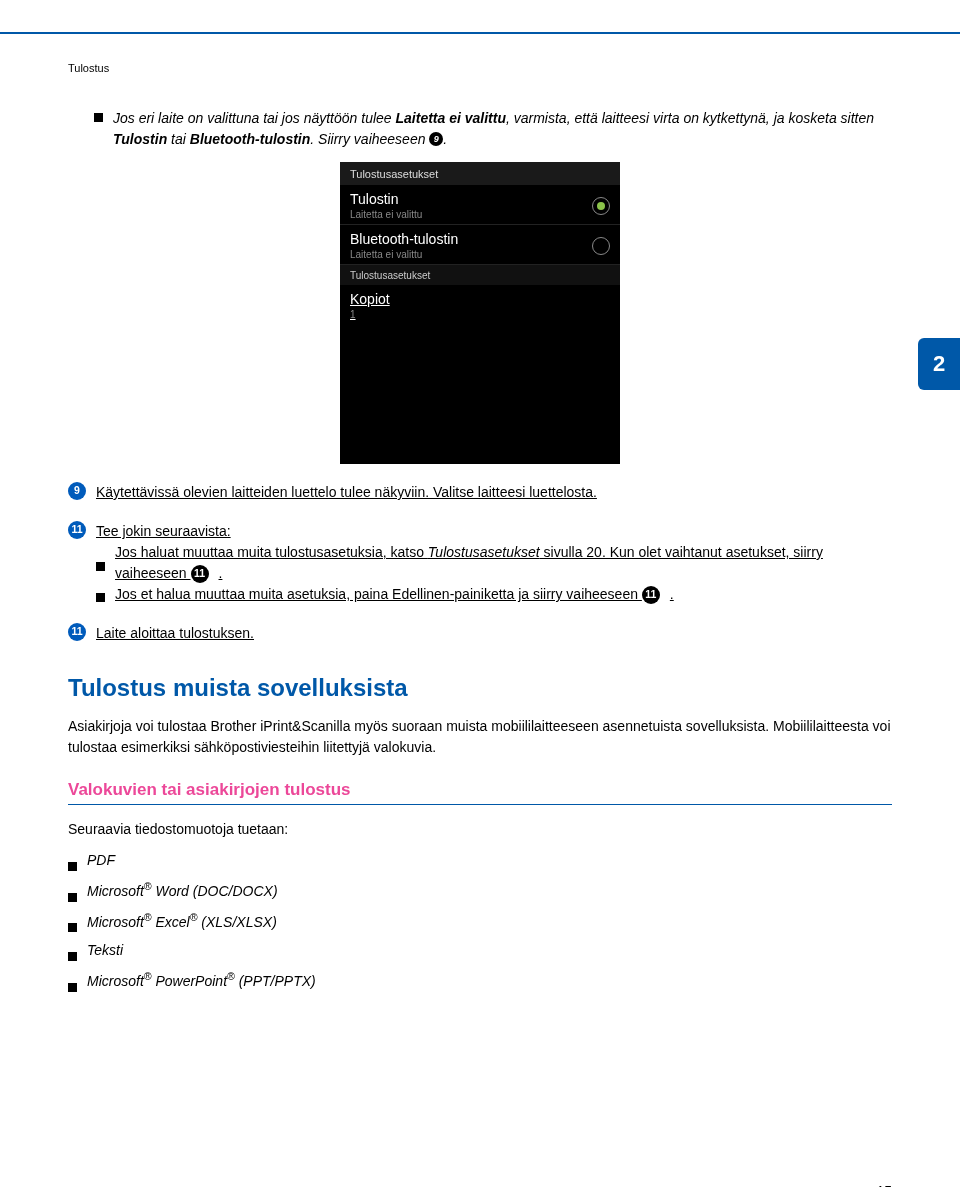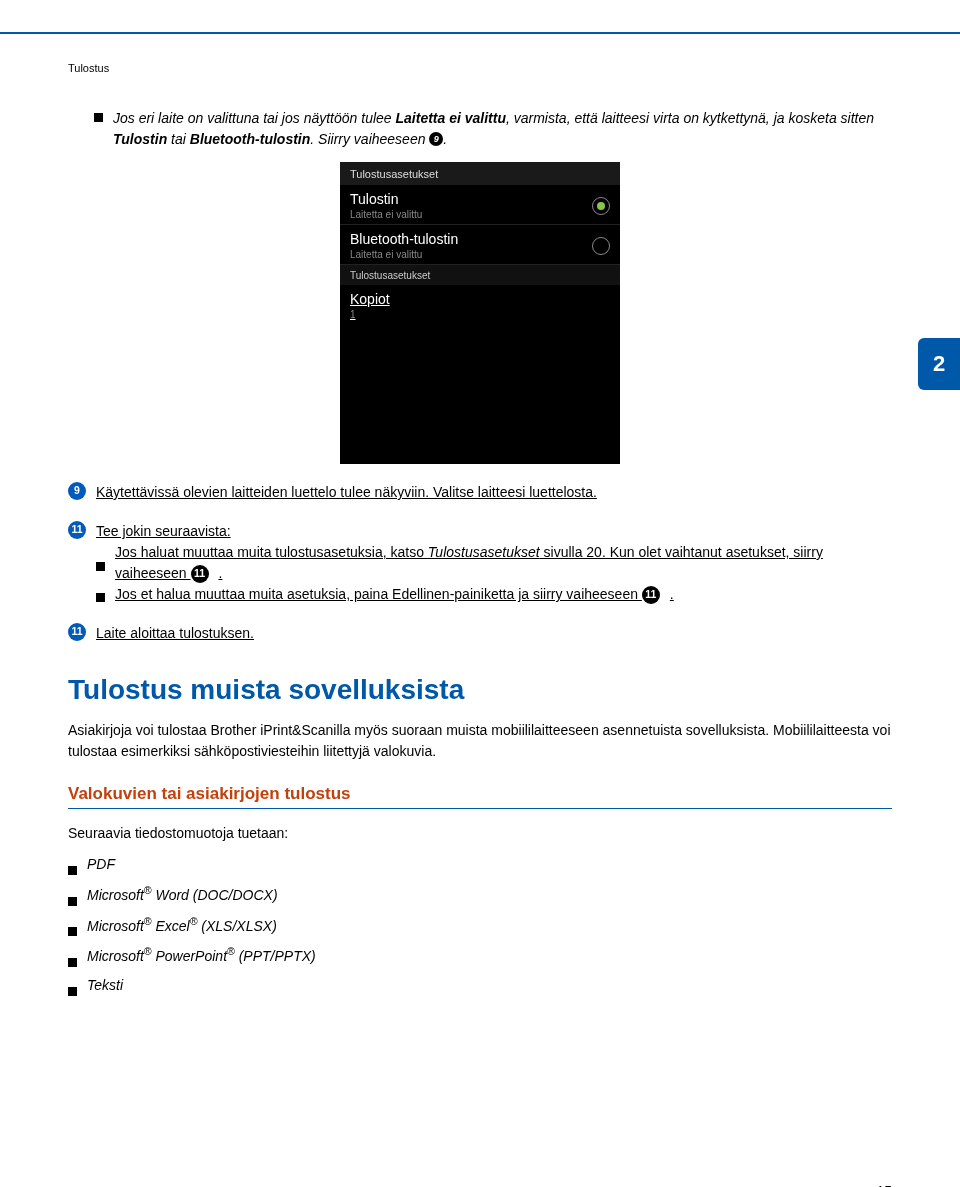--- a/index.html
+++ b/index.html
@@ -140,27 +140,27 @@
   .step-row .step-body { flex: 1; text-decoration: underline; }
   .sub-bullet {
     display: flex;
     align-items: center;
     margin: 0 0 0 0;
   }
   .sub-bullet .bullet-sq { margin-top: 6px; }
 
   h2.h-blue {
     color: #0058a8;
-    font-size: 28px;
+    font-size: 24px;
     font-weight: bold;
     margin: 30px 0 14px 0;
   }
   .body-p { line-height: 1.5; margin-bottom: 10px; }
   h3.h-blue-u {
-    color: #c2410c;
+    color: #ec4899;
     font-size: 17px;
     font-weight: bold;
     margin: 22px 0 4px 0;
   }
   .u-rule {
     border-bottom: 1px solid #0058a8;
     margin-bottom: 14px;
   }
   .list-sq {
     margin: 4px 0 0 0;
@@ -268,25 +268,25 @@
     <div class="bullet-para">
       <span class="bullet-sq"></span>
       <span><span>Microsoft</span><span class="sup">®</span><span> Word (DOC/DOCX)</span></span>
     </div>
     <div class="bullet-para">
       <span class="bullet-sq"></span>
       <span><span>Microsoft</span><span class="sup">®</span><span> Excel</span><span class="sup">®</span><span> (XLS/XLSX)</span></span>
     </div>
     <div class="bullet-para">
       <span class="bullet-sq"></span>
+      <span>Teksti</span>
+    </div>
+    <div class="bullet-para">
+      <span class="bullet-sq"></span>
       <span><span>Microsoft</span><span class="sup">®</span><span> PowerPoint</span><span class="sup">®</span><span> (PPT/PPTX)</span></span>
-    </div>
-    <div class="bullet-para">
-      <span class="bullet-sq"></span>
-      <span>Teksti</span>
     </div>
   </div>
 
 </div>
 
 <div class="side-tab">2</div>
 <div class="page-num">15</div>
 
 </div>
 

